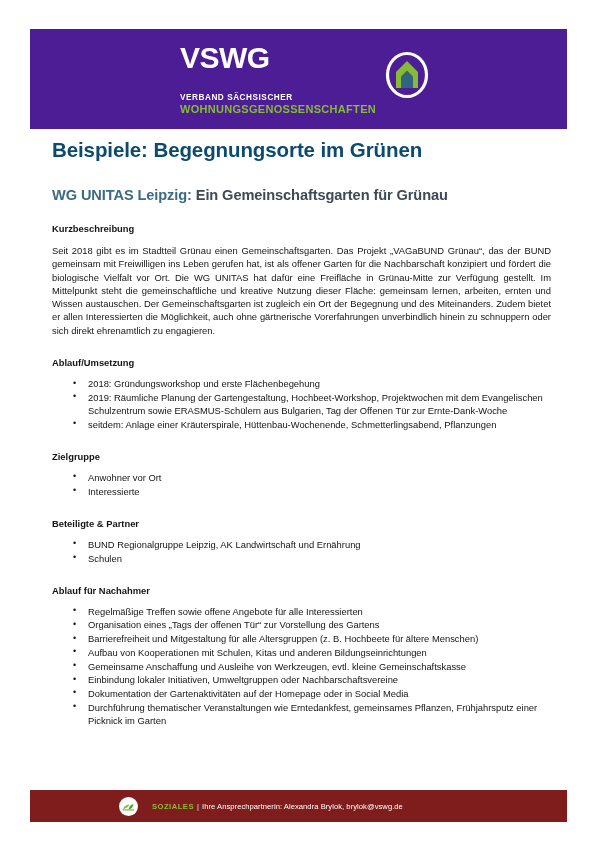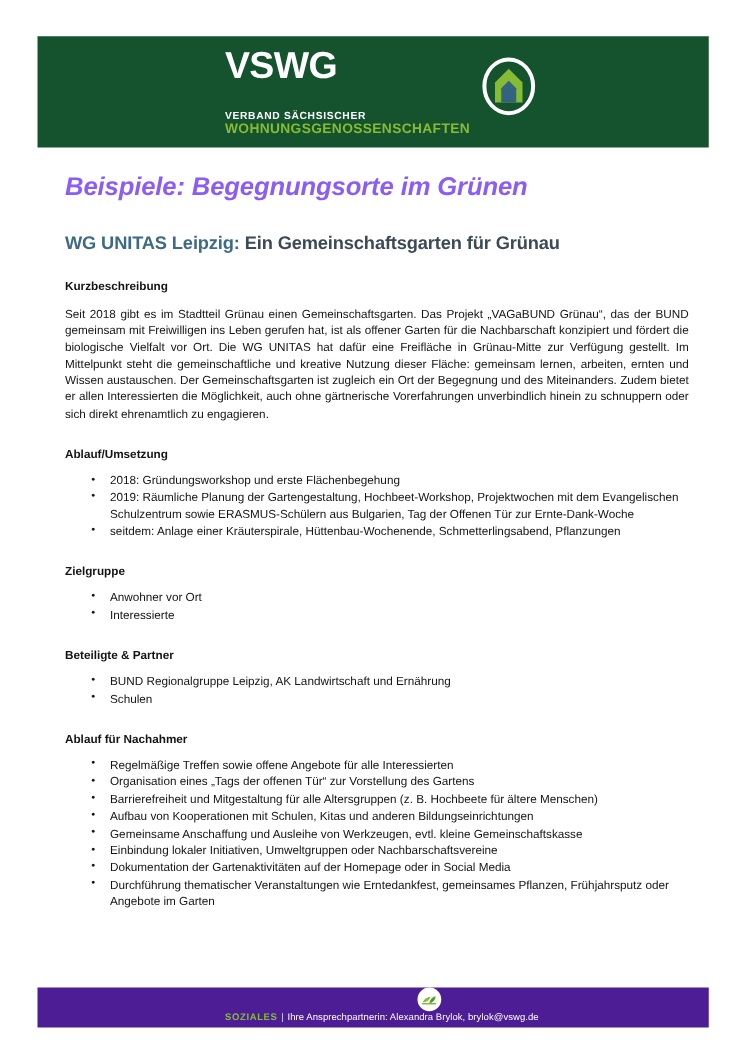--- a/index.html
+++ b/index.html
@@ -15,22 +15,22 @@
     overflow: hidden;
     position: relative;
   }
 
   
   .header-band {
     position: absolute;
     left: 30px;
     top: 29px;
     width: 537px;
-    height: 89px;
-    background: #14532d;
+    height: 100px;
+    background: #4c1d95;
     display: flex;
     align-items: center;
     justify-content: center;
   }
   .logo {
     display: flex;
     align-items: center;
     gap: 9px;
     transform: translateX(6px);
   }
@@ -71,24 +71,23 @@
   
   .content {
     position: absolute;
     left: 52px;
     top: 138px;
     width: 499px;
   }
   .page-title {
     font-size: 20.5px;
     font-weight: bold;
-    color: #8b5cf6;
+    color: #0c4a6e;
     margin: 0;
     letter-spacing: -0.1px;
-    font-style: italic;
   }
   .subtitle {
     font-size: 14.6px;
     font-weight: bold;
     color: #3d6b85;
     margin: 25px 0 11px 0;
     letter-spacing: -0.1px;
   }
   .subtitle .sub-rest {
     color: #3c4a56;
@@ -128,24 +127,23 @@
     color: #141414;
   }
 
   
   .footer-band {
     position: absolute;
     left: 30px;
     top: 790px;
     width: 537px;
     height: 32px;
-    background: #4c1d95;
-    display: flex;
-    align-items: center;
-    flex-direction: column;
+    background: #7f1d1d;
+    display: flex;
+    align-items: center;
   }
   .footer-icon {
     width: 19px;
     height: 19px;
     border-radius: 50%;
     background: #ffffff;
     margin-left: 89px;
     flex: none;
     display: flex;
     align-items: center;
@@ -218,21 +216,21 @@
 
   <h3 class="section-head">Ablauf für Nachahmer</h3>
   <ul class="bullets">
     <li>Regelmäßige Treffen sowie offene Angebote für alle Interessierten</li>
     <li>Organisation eines „Tags der offenen Tür“ zur Vorstellung des Gartens</li>
     <li>Barrierefreiheit und Mitgestaltung für alle Altersgruppen (z. B. Hochbeete für ältere Menschen)</li>
     <li>Aufbau von Kooperationen mit Schulen, Kitas und anderen Bildungseinrichtungen</li>
     <li>Gemeinsame Anschaffung und Ausleihe von Werkzeugen, evtl. kleine Gemeinschaftskasse</li>
     <li>Einbindung lokaler Initiativen, Umweltgruppen oder Nachbarschaftsvereine</li>
     <li>Dokumentation der Gartenaktivitäten auf der Homepage oder in Social Media</li>
-    <li>Durchführung thematischer Veranstaltungen wie Erntedankfest, gemeinsames Pflanzen, Frühjahrsputz oder Angebote im Garten</li>
+    <li>Durchführung thematischer Veranstaltungen wie Erntedankfest, gemeinsames Pflanzen, Frühjahrsputz einer Picknick im Garten</li>
   </ul>
 
 </div>
 
 <div class="footer-band">
   <div class="footer-icon">
     <svg width="15" height="15" viewBox="0 0 15 15">
       <path d="M2 10 C3.5 6.5 6 5.5 8.5 5.5 C7.5 8 5 9.8 2 10 Z" fill="#86bc34"></path>
       <path d="M7.5 10.5 C8 7.5 10 5.5 12.5 5 C12.2 8 10.3 10.2 7.5 10.5 Z" fill="#4e9b2e"></path>
       <rect x="1.5" y="10.3" width="11.5" height="1.3" rx="0.6" fill="#86bc34"></rect>

